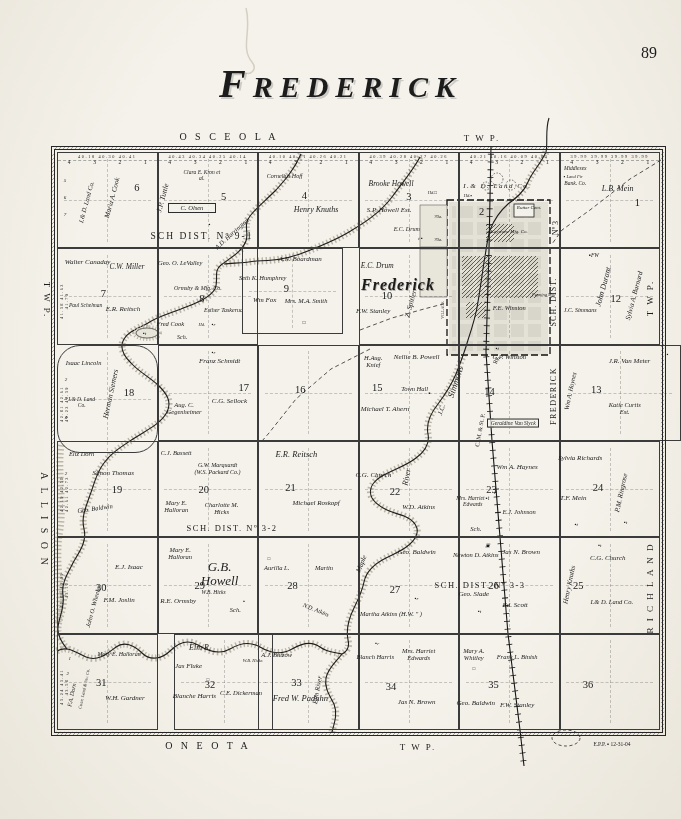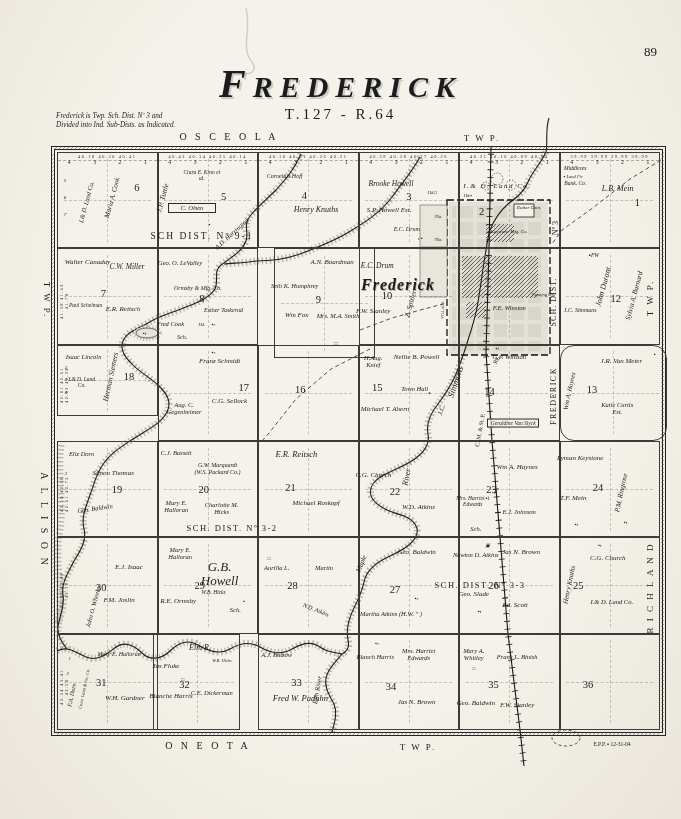--- a/index.html
+++ b/index.html
@@ -1,21 +1,21 @@
 <!DOCTYPE html>
 <html><head>
 <meta charset="utf-8">
 <style>
   html,body{margin:0;padding:0;}
   body{width:681px;height:819px;position:relative;overflow:hidden;
        font-family:"Liberation Serif",serif;color:#1c1c1c;
        background:#f2efe8;}
   .page{position:absolute;inset:0;
         background:radial-gradient(ellipse at 50% 42%,#f5f2eb 55%,#e9e5da 100%);}
-  .pagenum{position:absolute;right:24px;top:44px;font-size:13px;z-index:7;}
+  .pagenum{position:absolute;right:24px;top:44px;font-size:16px;z-index:7;}
   .title{position:absolute;left:0;right:0;top:60px;text-align:center;
          font-style:italic;font-weight:bold;font-size:30px;letter-spacing:7px;
          text-shadow:2px 2px 0 rgba(25,25,25,.18);z-index:7;}
   .title::first-letter{font-size:40px;}
   .subtitle{position:absolute;left:0;right:0;top:106px;text-align:center;
             font-size:15px;letter-spacing:3px;z-index:7;}
   .note{position:absolute;left:56px;top:112px;font-size:7.2px;font-style:italic;
         line-height:1.3;z-index:7;}
   #gfx{position:absolute;left:0;top:0;z-index:1;}
   #frame{position:absolute;left:54px;top:149px;width:607px;height:582px;
@@ -42,25 +42,20 @@
   .ovl.town{font-style:italic;font-weight:bold;letter-spacing:1px;
         text-shadow:0.8px 0.8px 0 rgba(10,10,10,.28);}
 </style>
 </head>
 <body>
 
 <div class="page">
 
   <div class="pagenum">89</div>
   <div class="title">FREDERICK</div>
-  <div class="subtitle">T.127 -  R.64</div>
-  <div class="note">
-    <div>Frederick is Twp. Sch. Dist. Nº 3 and</div>
-    <div>Divided into Ind. Sub-Dists. as Indicated.</div>
-  </div>
 
   <svg id="gfx" width="681" height="819" viewBox="0 0 681 819">
     <defs>
       <pattern id="hatch" patternUnits="userSpaceOnUse" width="4" height="4">
         <path d="M0,4 L4,0" stroke="#3c3c3c" stroke-width="0.8"></path>
       </pattern>
       <pattern id="vblocks" patternUnits="userSpaceOnUse" width="17" height="17">
         <rect x="1" y="1" width="13" height="13" fill="#d8d5ca"></rect>
       </pattern>
     </defs>
@@ -220,21 +215,21 @@
       <div class="section" style="left: 157.5px; top: 248.33px; width: 100.5px; height: 96.33px;">
         <div class="lbl" style="left: 22%; top: 14%; font-size: 6.5px; width: 52px; white-space: normal; transform: translate(-50%, -50%);">Geo. O. LeValley</div>
         <div class="lbl" style="left: 40%; top: 41%; font-size: 6px; width: 48px; white-space: normal; transform: translate(-50%, -50%);">Ormsby &amp; Mfg. Co.</div>
         <div class="lbl" style="left: 66%; top: 64%; font-size: 6px; width: 44px; white-space: normal; transform: translate(-50%, -50%);">Esther Taskerud</div>
         <div class="lbl" style="left: 12%; top: 79%; font-size: 6.5px; width: 32px; white-space: normal; transform: translate(-50%, -50%);">Fred Cook</div>
         <div class="lbl" style="left: 44%; top: 80%; font-size: 4.5px; transform: translate(-50%, -50%);">Hd.</div>
         <div class="lbl" style="left: 56%; top: 80%; font-size: 5px; transform: translate(-50%, -50%);">▪r</div>
         <div class="lbl" style="left: 24%; top: 93%; font-size: 6px; transform: translate(-50%, -50%);">Sch.</div>
         <div class="secnum" style="left: 44%; top: 52%;">8</div>
       </div>
-      <div class="section" style="left: 274px; top: 248.33px; width: 100.5px; height: 110px;">
+      <div class="section" style="left: 242px; top: 248.33px; width: 100.5px; height: 86px;">
         <div class="lbl" style="left: 58%; top: 13%; font-size: 7px; width: 55px; white-space: normal; transform: translate(-50%, -50%);">A.N. Boardman</div>
         <div class="lbl" style="left: 20%; top: 34%; font-size: 6.5px; width: 50px; white-space: normal; transform: translate(-50%, -50%);">Seth K. Humphrey</div>
         <div class="lbl" style="left: 22%; top: 62%; font-size: 7px; transform: translate(-50%, -50%);">Wm Fox</div>
         <div class="lbl" style="left: 64%; top: 62%; font-size: 6.5px; width: 45px; white-space: normal; transform: translate(-50%, -50%);">Mrs. M.A. Smith</div>
         <div class="lbl" style="left: 62%; top: 88%; font-size: 5px; transform: translate(-50%, -50%);">□</div>
         <div class="secnum" style="left: 44%; top: 46%;">9</div>
       </div>
       <div class="section" style="left: 358.5px; top: 248.33px; width: 100.5px; height: 96.33px;">
         <div class="lbl" style="left: 18%; top: 18%; font-size: 7.5px; width: 40px; white-space: normal; transform: translate(-50%, -50%);">E.C. Drum</div>
         <div class="lbl" style="left: 52%; top: 58%; font-size: 7.5px; transform: translate(-50%, -50%) rotate(-75deg);">Z. Spitler</div>
@@ -245,21 +240,21 @@
         <div class="lbl" style="left: 50%; top: 62%; font-size: 6.5px; width: 50px; white-space: normal; transform: translate(-50%, -50%);">F.E. Winston</div>
         <div class="lbl" style="left: 85%; top: 48%; font-size: 4.5px; width: 26px; white-space: normal; transform: translate(-50%, -50%);">Penning Mill</div>
       </div>
       <div class="section" style="left: 559.5px; top: 248.33px; width: 100.5px; height: 96.33px;">
         <div class="lbl" style="left: 34%; top: 7%; font-size: 5.5px; transform: translate(-50%, -50%);">▪FW</div>
         <div class="lbl" style="left: 44%; top: 40%; font-size: 8px; transform: translate(-50%, -50%) rotate(-75deg);">John Durant</div>
         <div class="lbl" style="left: 20%; top: 64%; font-size: 6px; width: 44px; white-space: normal; transform: translate(-50%, -50%);">J.C. Simmans</div>
         <div class="lbl" style="left: 76%; top: 50%; font-size: 7px; transform: translate(-50%, -50%) rotate(-75deg);">Sylvia A. Barnard</div>
         <div class="secnum" style="left: 56%; top: 52%;">12</div>
       </div>
-      <div class="section" style="left: 57px; top: 344.66px; width: 100.5px; height: 71px;">
+      <div class="section" style="left: 57px; top: 344.66px; width: 100.5px; height: 108px; border-radius: 23px;">
         <div class="acreleft">42.81 42.61 42.22 42.39</div>
         <div class="lbl" style="left: 26%; top: 16%; font-size: 6.5px; width: 38px; white-space: normal; transform: translate(-50%, -50%);">Isaac Lincoln</div>
         <div class="lbl" style="left: 8%; top: 32%; font-size: 5px; transform: translate(-50%, -50%);">2</div>
         <div class="lbl" style="left: 8%; top: 50%; font-size: 5px; transform: translate(-50%, -50%);">3</div>
         <div class="lbl" style="left: 8%; top: 68%; font-size: 5px; transform: translate(-50%, -50%);">4</div>
         <div class="lbl" style="left: 54%; top: 46%; font-size: 7.5px; transform: translate(-50%, -50%) rotate(-78deg);">Herman Siemers</div>
         <div class="lbl" style="left: 24%; top: 54%; font-size: 5.5px; width: 34px; white-space: normal; transform: translate(-50%, -50%);">I.&amp; D. Land Co.</div>
         <div class="secnum" style="left: 72%; top: 44%;">18</div>
       </div>
       <div class="section" style="left: 157.5px; top: 344.66px; width: 100.5px; height: 96.33px;">
@@ -279,21 +274,21 @@
         <div class="lbl" style="left: 71%; top: 50%; font-size: 6px; transform: translate(-50%, -50%);">▪</div>
         <div class="lbl" style="left: 26%; top: 68%; font-size: 7px; width: 56px; white-space: normal; transform: translate(-50%, -50%);">Michael T. Ahern</div>
         <div class="secnum" style="left: 18%; top: 44%;">15</div>
       </div>
       <div class="section" style="left: 459px; top: 344.66px; width: 100.5px; height: 96.33px;">
         <div class="lbl" style="left: 38%; top: 4%; font-size: 5px; transform: translate(-50%, -50%);">▪t</div>
         <div class="lbl" style="left: 50%; top: 12%; font-size: 6.5px; width: 44px; white-space: normal; transform: translate(-50%, -50%);">G.P. Winston</div>
         <div class="lbl boxed" style="left: 54%; top: 82%; font-size: 5.5px; width: 46px; white-space: normal; transform: translate(-50%, -50%);">Geraldine Van Slyck</div>
         <div class="secnum" style="left: 30%; top: 48%;">14</div>
       </div>
-      <div class="section" style="left: 559.5px; top: 344.66px; width: 107px; height: 96.33px; border-radius: 14px;">
+      <div class="section" style="left: 559.5px; top: 344.66px; width: 121px; height: 96.33px;">
         <div class="lbl" style="left: 8%; top: 48%; font-size: 6.5px; transform: translate(-50%, -50%) rotate(-78deg);">Wm A. Haynes</div>
         <div class="lbl" style="left: 58%; top: 17%; font-size: 7px; width: 55px; white-space: normal; transform: translate(-50%, -50%);">J.R. Van Meter</div>
         <div class="lbl" style="left: 54%; top: 66%; font-size: 6.5px; width: 42px; white-space: normal; transform: translate(-50%, -50%);">Katie Curtis Est.</div>
         <div class="lbl" style="left: 90%; top: 10%; font-size: 5px; transform: translate(-50%, -50%);">▪</div>
         <div class="secnum" style="left: 30%; top: 46%;">13</div>
       </div>
       <div class="section" style="left: 57px; top: 440.99px; width: 100.5px; height: 96.33px;">
         <div class="acreleft">42.19 42.50 42.61 42.72</div>
         <div class="lbl" style="left: 24%; top: 13%; font-size: 6.5px; width: 30px; white-space: normal; transform: translate(-50%, -50%);">Eliz Dorn</div>
         <div class="lbl" style="left: 8%; top: 34%; font-size: 5px; transform: translate(-50%, -50%);">2</div>
@@ -320,21 +315,21 @@
       </div>
       <div class="section" style="left: 459px; top: 440.99px; width: 100.5px; height: 96.33px;">
         <div class="lbl" style="left: 58%; top: 28%; font-size: 7px; width: 44px; white-space: normal; transform: translate(-50%, -50%);">Wm A. Haynes</div>
         <div class="lbl" style="left: 13%; top: 64%; font-size: 5.5px; width: 42px; white-space: normal; transform: translate(-50%, -50%);">Mrs. Harriet ▪t Edwards</div>
         <div class="lbl" style="left: 60%; top: 74%; font-size: 6.5px; width: 44px; white-space: normal; transform: translate(-50%, -50%);">E.J. Johnson</div>
         <div class="lbl" style="left: 16%; top: 92%; font-size: 6.5px; transform: translate(-50%, -50%);">Sch.</div>
         <div class="lbl" style="left: 36%; top: 54%; font-size: 5px; transform: translate(-50%, -50%);">t▪</div>
         <div class="secnum" style="left: 32%; top: 50%;">23</div>
       </div>
       <div class="section" style="left: 559.5px; top: 440.99px; width: 100.5px; height: 96.33px;">
-        <div class="lbl" style="left: 20%; top: 18%; font-size: 7px; width: 48px; white-space: normal; transform: translate(-50%, -50%);">Lyman Keystone</div>
+        <div class="lbl" style="left: 20%; top: 18%; font-size: 7px; width: 48px; white-space: normal; transform: translate(-50%, -50%);">Sylvia Richards</div>
         <div class="lbl" style="left: 13%; top: 60%; font-size: 7px; width: 34px; white-space: normal; transform: translate(-50%, -50%);">T.F. Mein</div>
         <div class="lbl" style="left: 62%; top: 54%; font-size: 7px; transform: translate(-50%, -50%) rotate(-78deg);">P.M. Ringrose</div>
         <div class="lbl" style="left: 16%; top: 88%; font-size: 5px; transform: translate(-50%, -50%);">▪t</div>
         <div class="lbl" style="left: 66%; top: 86%; font-size: 5px; transform: translate(-50%, -50%);">▪t</div>
         <div class="secnum" style="left: 38%; top: 48%;">24</div>
       </div>
       <div class="section" style="left: 57px; top: 537.32px; width: 100.5px; height: 96.33px;">
         <div class="acreleft">42.86 42.99 43.12</div>
         <div class="lbl" style="left: 72%; top: 32%; font-size: 7px; width: 40px; white-space: normal; transform: translate(-50%, -50%);">E.J. Isaac</div>
         <div class="lbl" style="left: 62%; top: 66%; font-size: 7px; width: 40px; white-space: normal; transform: translate(-50%, -50%);">F.M. Joslin</div>
@@ -382,21 +377,21 @@
       <div class="section" style="left: 57px; top: 633.65px; width: 100.5px; height: 96.33px;">
         <div class="acreleft">43.24 43.41 43.58</div>
         <div class="lbl" style="left: 62%; top: 20%; font-size: 6px; width: 44px; white-space: normal; transform: translate(-50%, -50%);">Mary E. Halloran</div>
         <div class="lbl" style="left: 68%; top: 68%; font-size: 7px; width: 44px; white-space: normal; transform: translate(-50%, -50%);">W.H. Gardner</div>
         <div class="lbl" style="left: 14%; top: 64%; font-size: 6px; transform: translate(-50%, -50%) rotate(-78deg);">F.A. Dorn</div>
         <div class="lbl" style="left: 27%; top: 58%; font-size: 4.5px; transform: translate(-50%, -50%) rotate(-78deg);">Conn. Land &amp; Inv. Co.</div>
         <div class="lbl" style="left: 12%; top: 26%; font-size: 5px; transform: translate(-50%, -50%);">1</div>
         <div class="lbl" style="left: 10%; top: 42%; font-size: 5px; transform: translate(-50%, -50%);">2</div>
         <div class="secnum" style="left: 44%; top: 50%;">31</div>
       </div>
-      <div class="section" style="left: 153px; top: 633.65px; width: 87px; height: 96.33px;">
+      <div class="section" style="left: 174px; top: 633.65px; width: 99px; height: 96.33px;">
         <div class="lbl" style="left: 14%; top: 34%; font-size: 7px; width: 30px; white-space: normal; transform: translate(-50%, -50%);">Jas Fluke</div>
         <div class="lbl" style="left: 80%; top: 28%; font-size: 4.5px; width: 24px; white-space: normal; transform: translate(-50%, -50%);">W.B. Hicks</div>
         <div class="lbl" style="left: 20%; top: 66%; font-size: 7px; width: 46px; white-space: normal; transform: translate(-50%, -50%);">Blanche Harris</div>
         <div class="lbl" style="left: 68%; top: 62%; font-size: 6.5px; width: 52px; white-space: normal; transform: translate(-50%, -50%);">C.E. Dickerman</div>
         <div class="lbl" style="left: 34%; top: 48%; font-size: 4.5px; transform: translate(-50%, -50%);">□</div>
         <div class="secnum" style="left: 36%; top: 52%;">32</div>
       </div>
       <div class="section" style="left: 258px; top: 633.65px; width: 100.5px; height: 96.33px;">
         <div class="lbl" style="left: 18%; top: 22%; font-size: 6.5px; width: 40px; white-space: normal; transform: translate(-50%, -50%);">A.J. Butzow</div>
         <div class="lbl" style="left: 42%; top: 68%; font-size: 8.5px; transform: translate(-50%, -50%);">Fred W. Paduhn</div>

